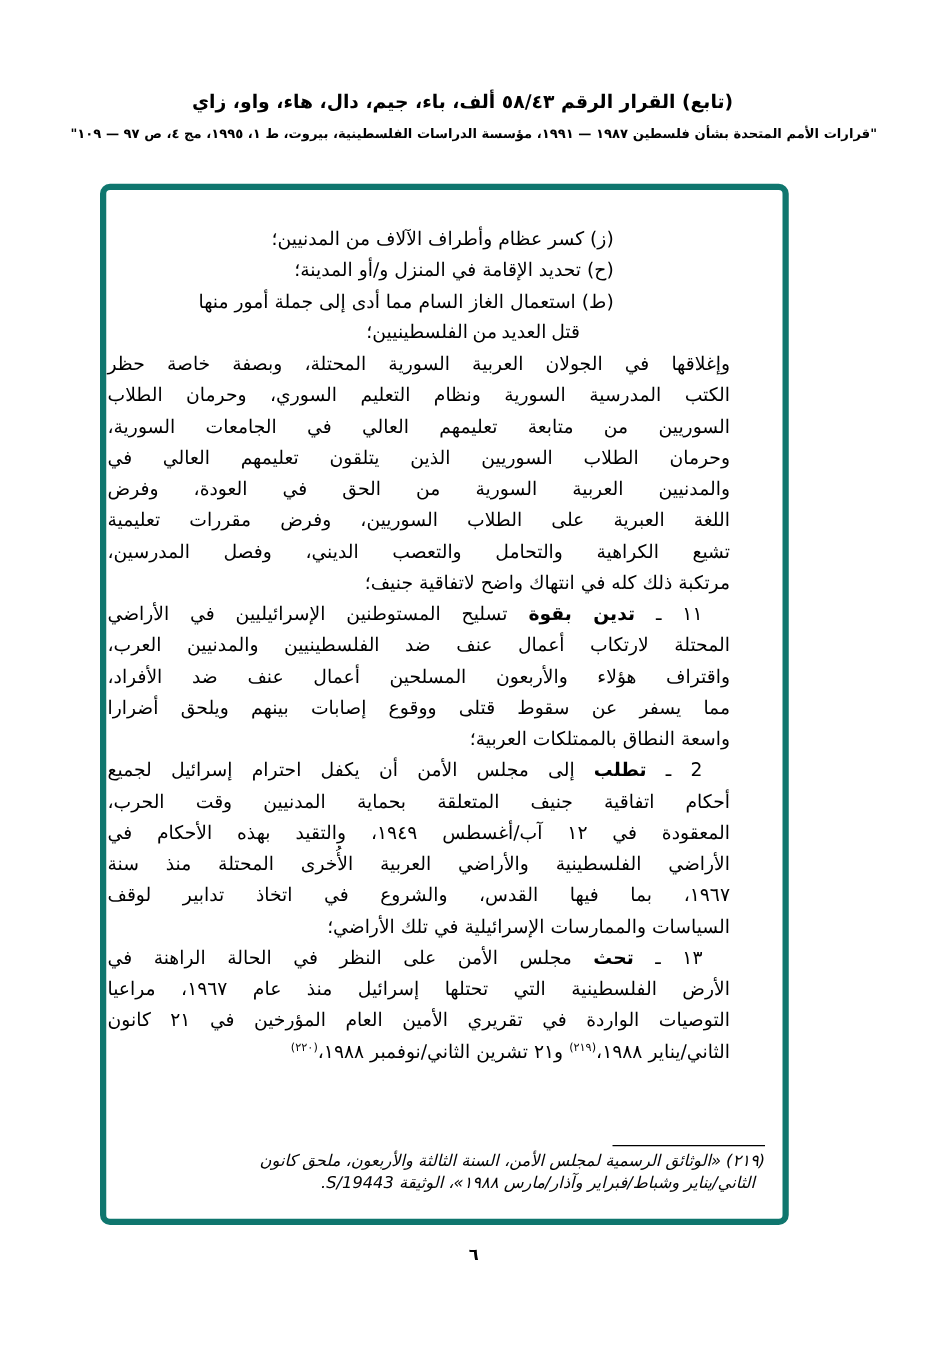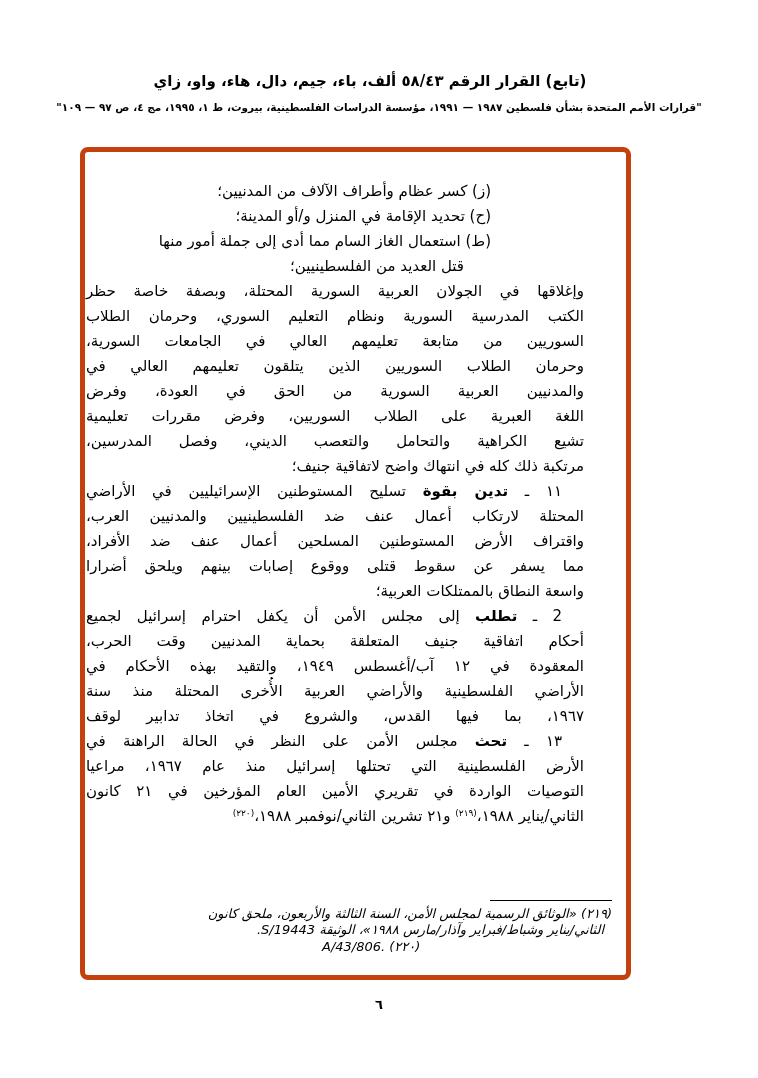--- a/index.html
+++ b/index.html
@@ -10,31 +10,31 @@
   .header-title{
     position:absolute;top:72px;left:0;right:18px;text-align:center;
     direction:rtl;font-weight:bold;font-size:15px;letter-spacing:0;
   }
   .header-source{
     position:absolute;top:101px;left:0;right:0;text-align:center;
     direction:rtl;font-weight:bold;font-size:10.5px;
   }
   .doc-box{
     position:absolute;left:80px;top:147px;width:551px;height:833px;
-    box-sizing:border-box;border-radius:8px;border:5px solid #c2410c;
+    box-sizing:border-box;border-radius:8px;border:5px solid #0f766e;
   }
   .doc-content{
     position:absolute;top:27px;right:42px;width:498px;direction:rtl;
   }
   .ln{
     font-size:15px;line-height:25px;text-align:justify;text-align-last:justify;
   }
   .ln.lst{text-align-last:start;}
   .ln.sub{margin-right:93px;text-align:start;text-align-last:start;}
-  .ln.subc{margin-right:120px;text-align:start;text-align-last:start;}
+  .ln.subc{margin-right:120px;text-align:start;text-align-last:start;font-family:Liberation Serif, serif;}
   .ln.body.fst{margin-right:22px;}
   .b{font-weight:bold;}
   .sup{font-size:9px;vertical-align:5px;line-height:0;}
   .footnotes{
     position:absolute;bottom:20px;right:14px;width:290px;direction:rtl;
   }
   .fn-rule{
     width:122px;border-top:1.5px solid #000;margin-bottom:5px;
   }
   .fn-ln{
@@ -61,36 +61,36 @@
       <div class="ln body"><span>وإغلاقها في الجولان العربية السورية المحتلة، وبصفة خاصة حظر</span></div>
       <div class="ln body"><span>الكتب المدرسية السورية ونظام التعليم السوري، وحرمان الطلاب</span></div>
       <div class="ln body"><span>السوريين من متابعة تعليمهم العالي في الجامعات السورية،</span></div>
       <div class="ln body"><span>وحرمان الطلاب السوريين الذين يتلقون تعليمهم العالي في</span></div>
       <div class="ln body"><span>والمدنيين العربية السورية من الحق في العودة، وفرض</span></div>
       <div class="ln body"><span>اللغة العبرية على الطلاب السوريين، وفرض مقررات تعليمية</span></div>
       <div class="ln body"><span>تشيع الكراهية والتحامل والتعصب الديني، وفصل المدرسين،</span></div>
       <div class="ln body lst"><span>مرتكبة ذلك كله في انتهاك واضح لاتفاقية جنيف؛</span></div>
       <div class="ln body fst"><span>١١ ـ </span><span class="b">تدين بقوة</span><span> تسليح المستوطنين الإسرائيليين في الأراضي</span></div>
       <div class="ln body"><span>المحتلة لارتكاب أعمال عنف ضد الفلسطينيين والمدنيين العرب،</span></div>
-      <div class="ln body"><span>واقتراف الأرض المستوطنين المسلحين أعمال عنف ضد الأفراد،</span></div>
+      <div class="ln body"><span>واقتراف هؤلاء والأربعون المسلحين أعمال عنف ضد الأفراد،</span></div>
       <div class="ln body"><span>مما يسفر عن سقوط قتلى ووقوع إصابات بينهم ويلحق أضرارا</span></div>
       <div class="ln body lst"><span>واسعة النطاق بالممتلكات العربية؛</span></div>
       <div class="ln body fst"><span>2 ـ </span><span class="b">تطلب</span><span> إلى مجلس الأمن أن يكفل احترام إسرائيل لجميع</span></div>
       <div class="ln body"><span>أحكام اتفاقية جنيف المتعلقة بحماية المدنيين وقت الحرب،</span></div>
       <div class="ln body"><span>المعقودة في ١٢ آب/أغسطس ١٩٤٩، والتقيد بهذه الأحكام في</span></div>
       <div class="ln body"><span>الأراضي الفلسطينية والأراضي العربية الأُخرى المحتلة منذ سنة</span></div>
       <div class="ln body"><span>١٩٦٧، بما فيها القدس، والشروع في اتخاذ تدابير لوقف</span></div>
+      <div class="ln body lst"><span>السياسات والممارسات الإسرائيلية في تلك الأراضي؛</span></div>
       <div class="ln body fst"><span>١٣ ـ </span><span class="b">تحث</span><span> مجلس الأمن على النظر في الحالة الراهنة في</span></div>
       <div class="ln body"><span>الأرض الفلسطينية التي تحتلها إسرائيل منذ عام ١٩٦٧، مراعيا</span></div>
       <div class="ln body"><span>التوصيات الواردة في تقريري الأمين العام المؤرخين في ٢١ كانون</span></div>
       <div class="ln body lst"><span>الثاني/يناير ١٩٨٨،</span><span class="sup">(٢١٩)</span><span> و٢١ تشرين الثاني/نوفمبر ١٩٨٨،</span><span class="sup">(٢٢٠)</span></div>
     </div>
   <div class="footnotes">
     <div class="fn-rule"></div>
     <div>
         <div class="fn-ln"><span>(٢١٩) «الوثائق الرسمية لمجلس الأمن، السنة الثالثة والأربعون، ملحق كانون</span></div>
         <div class="fn-ln fn-ind"><span>الثاني/يناير وشباط/فبراير وآذار/مارس ١٩٨٨»، الوثيقة S/19443.</span></div>
-        <div class="fn-ln"><span>(٢٢٠) </span><span dir="ltr">A/43/806.</span></div>
       </div>
   </div>
 </div>
 
 <div class="page-number">٦</div>
 
 </body></html>

